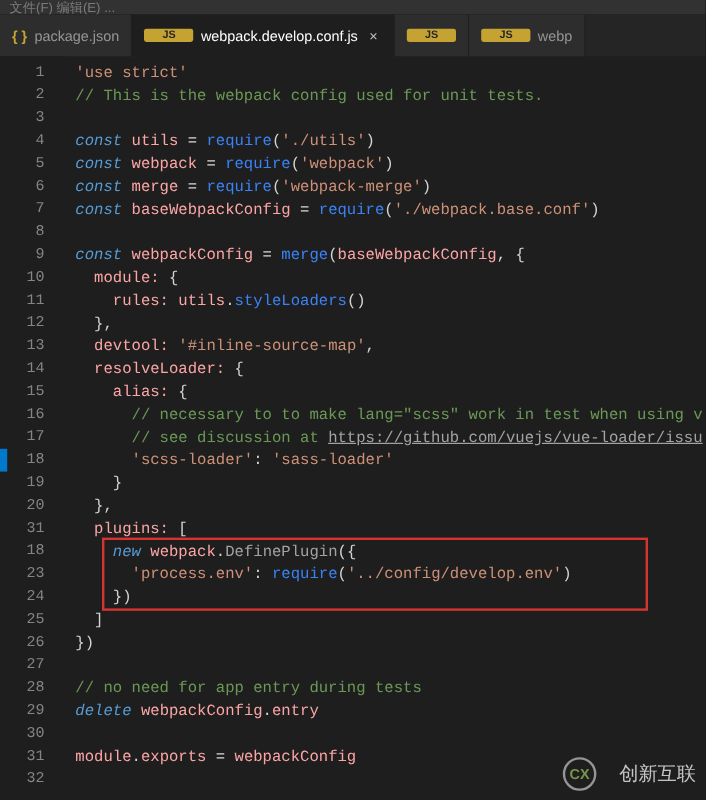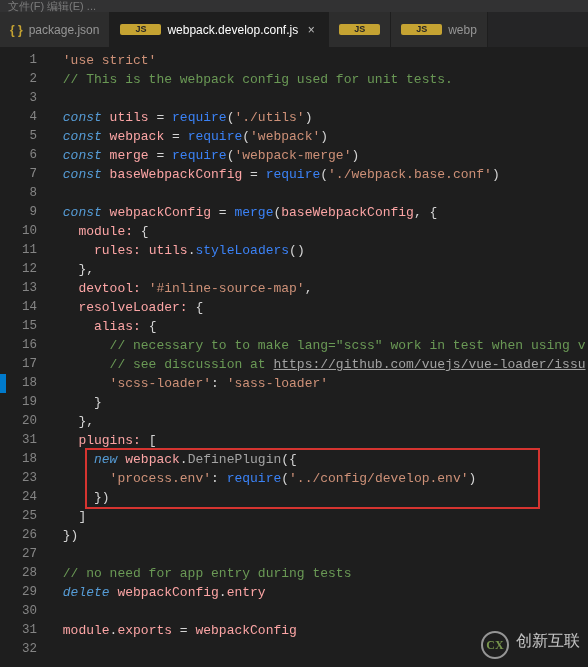--- a/index.html
+++ b/index.html
@@ -114,23 +114,23 @@
     position: absolute;
     border: 2px solid #d63430;
     pointer-events: none;
   }
 
   .watermark {
     position: absolute;
     right: 8px;
     bottom: 8px;
     display: flex;
-    align-items: flex-start;
-    gap: 7px;
-    font-family: Liberation Serif, serif;
+    align-items: center;
+    gap: 19px;
+    font-family: Liberation Sans, sans-serif;
     font-size: 16px;
     color: #e0e0e0;
     opacity: 0.85;
     pointer-events: none;
   }
   .watermark .logo {
     width: 28px; height: 28px;
     border-radius: 50%;
     border: 2px solid #aaa;
     display: flex; align-items: center; justify-content: center;

